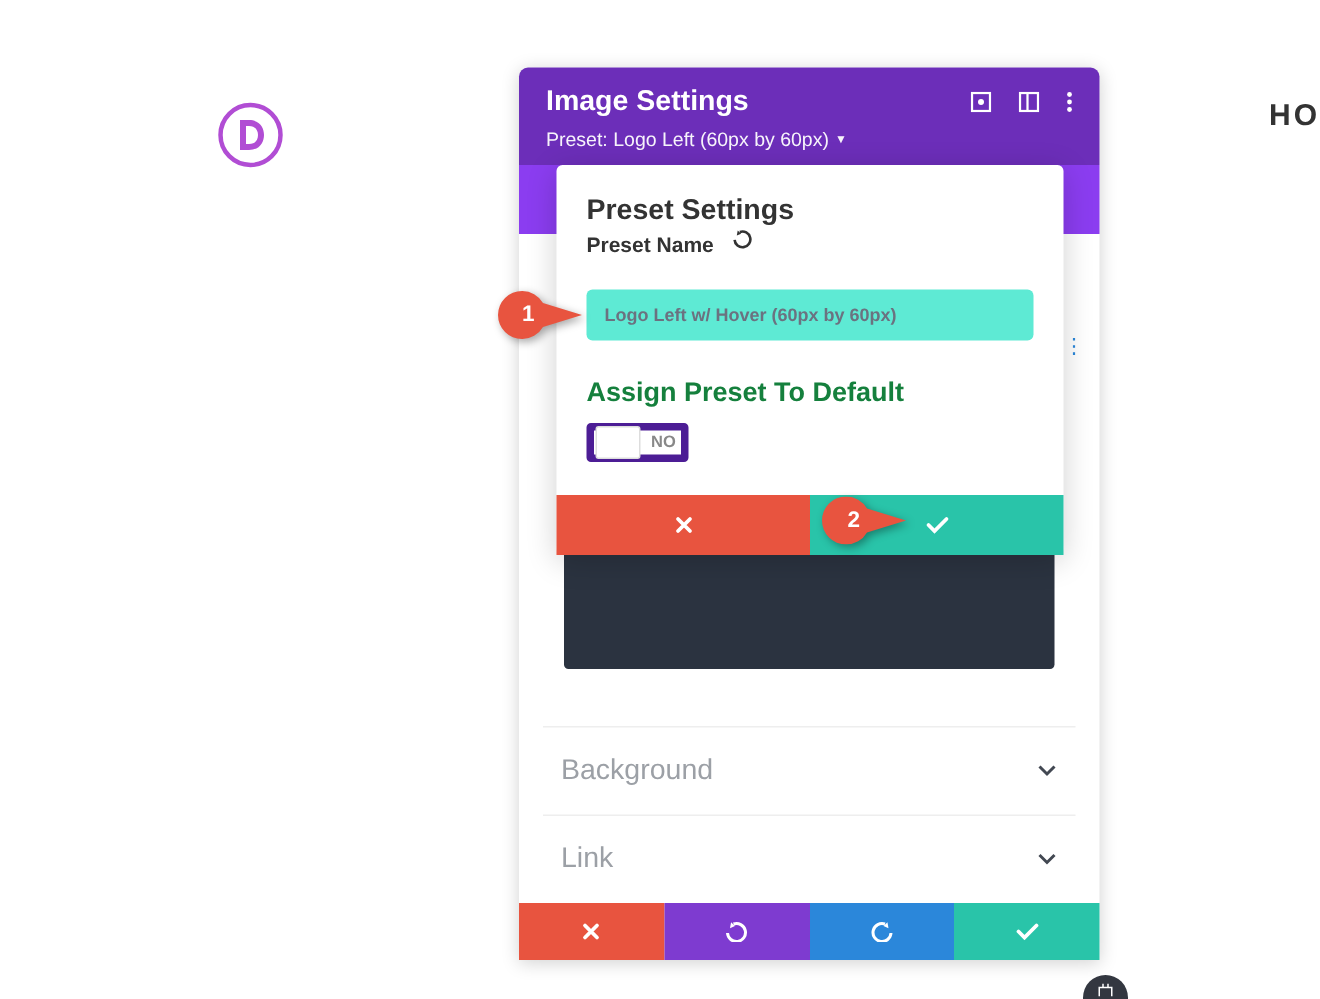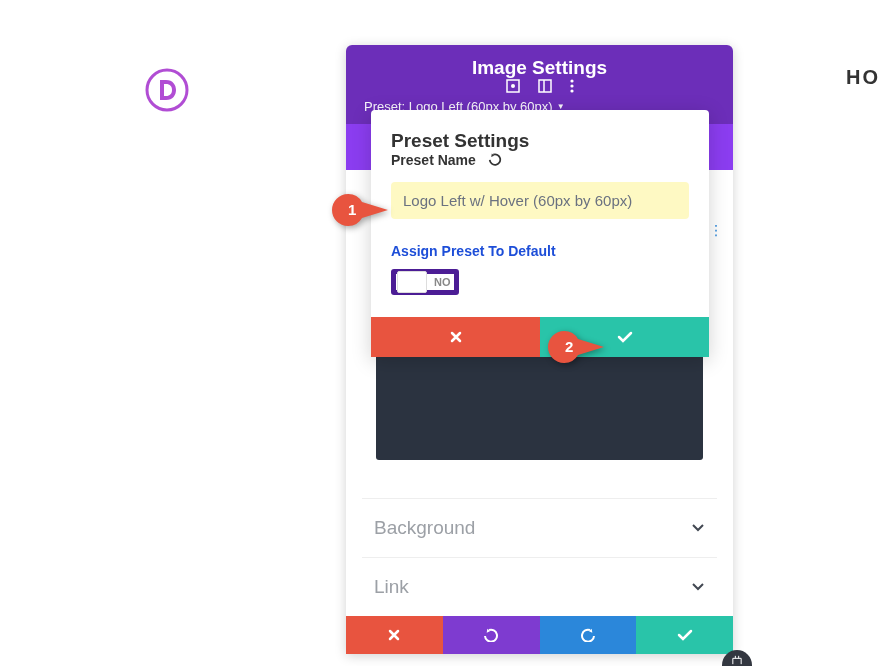--- a/index.html
+++ b/index.html
@@ -44,21 +44,20 @@
   .panel-header {
     background: #6c2eb9;
     color: #fff;
     padding: 12px 18px 10px;
     border-radius: 6px 6px 0 0;
   }
   .panel-title-row {
     display: flex;
     align-items: center;
     justify-content: space-between;
-    flex-direction: column;
   }
   .panel-title {
     font-size: 19px;
     font-weight: 600;
   }
   .panel-icons {
     display: flex;
     gap: 18px;
     align-items: center;
   }
@@ -93,42 +92,43 @@
   .preset-body {
     padding: 20px 20px 22px;
   }
   .preset-title {
     font-size: 19px;
     font-weight: 600;
     color: #333;
   }
   .preset-label-row {
     display: flex;
-    align-items: flex-start;
+    align-items: flex-end;
     gap: 12px;
-    margin-bottom: 12px;
+    margin-bottom: 22px;
   }
   .preset-label {
     font-size: 14px;
     font-weight: 600;
     color: #333;
   }
   .preset-input {
     width: 100%;
     padding: 10px 12px;
-    font-size: 15px;
+    font-size: 12px;
     border: none;
-    background: #fef9c3;
+    background: #5eead4;
     border-radius: 4px;
     color: #6b7280;
+    font-weight: bold;
   }
   .assign-label {
-    font-size: 14px;
+    font-size: 18px;
     font-weight: 600;
-    color: #1d4ed8;
+    color: #15803d;
     margin-top: 24px;
     margin-bottom: 10px;
   }
   .toggle {
     display: flex;
     align-items: center;
     width: 68px;
     height: 26px;
     border: 5px solid #4c1d95;
     border-radius: 3px;

